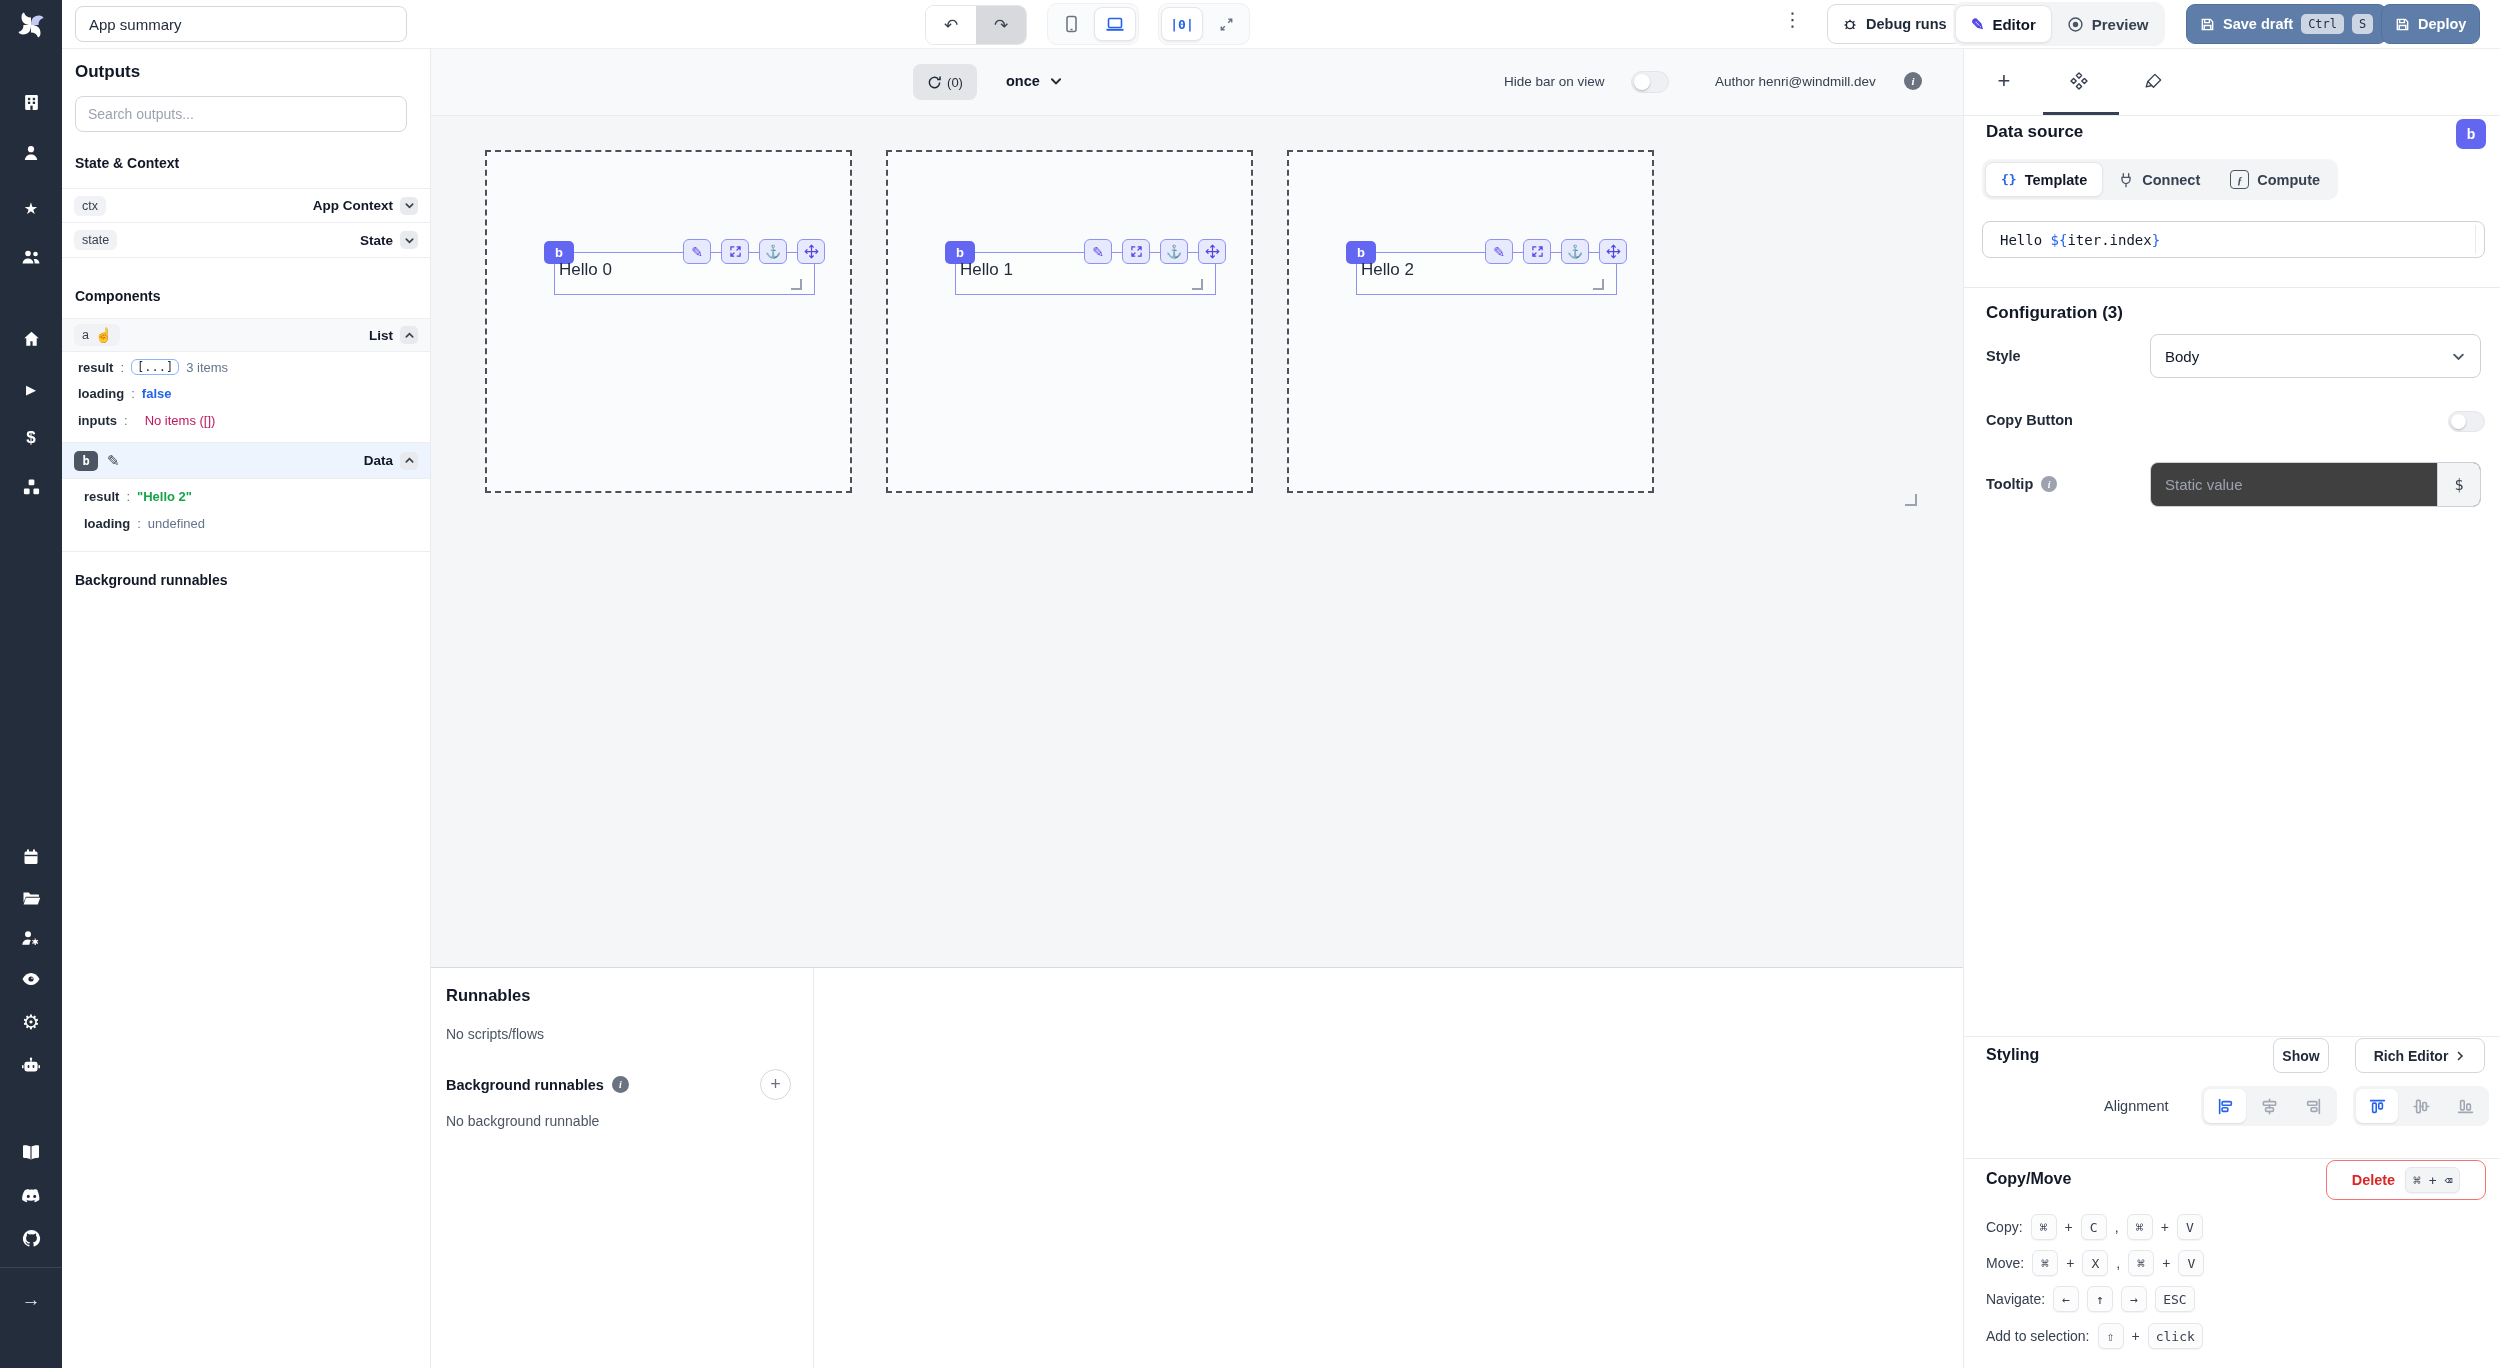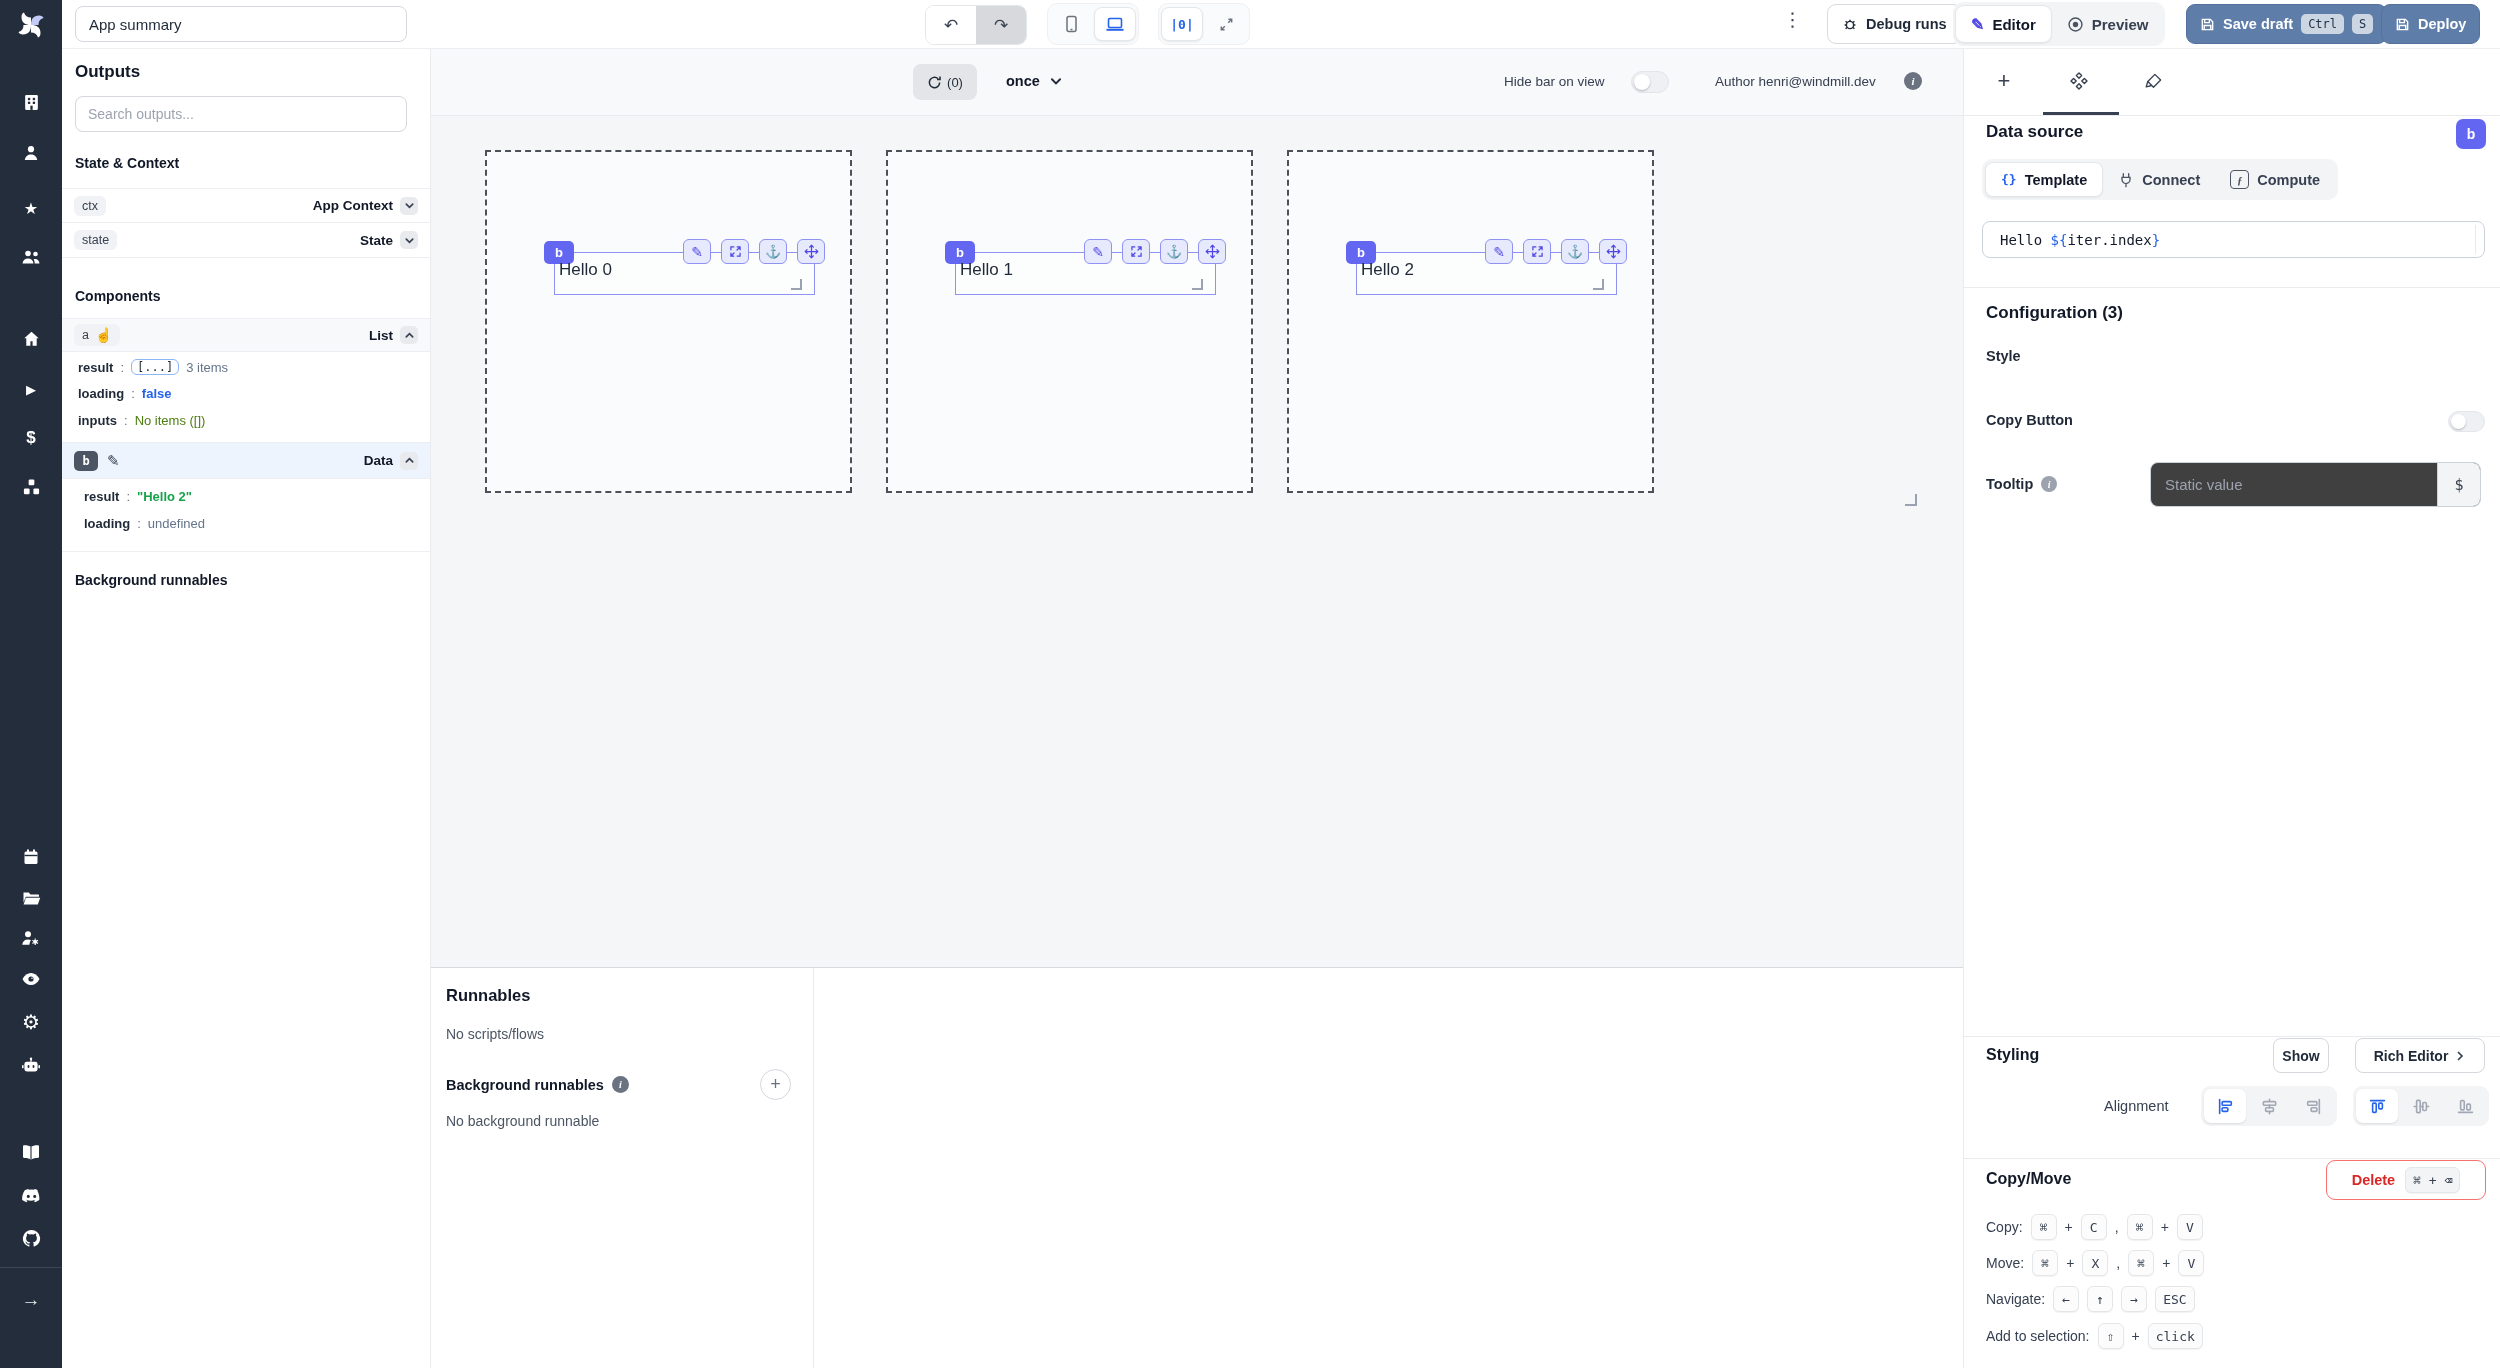--- a/index.html
+++ b/index.html
@@ -51,21 +51,21 @@
   .search::placeholder{color:#9ca3af;}
   .sb-row{position:absolute;left:0;width:368px;display:flex;align-items:center;border-bottom:1px solid #eceef1;box-sizing:border-box;padding:0 12px;}
   .pill{background:#f1f2f5;border-radius:6px;padding:3px 8px;font-size:12.5px;color:#374151;display:inline-flex;align-items:center;gap:6px;}
   .sb-type{margin-left:auto;font-size:13.5px;font-weight:700;color:#111827;display:flex;align-items:center;gap:7px;}
   .chev-btn{width:18px;height:18px;background:#e8eaed;border:0;border-radius:5px;display:flex;align-items:center;justify-content:center;padding:0;}
   .kv{position:absolute;display:flex;align-items:center;gap:7px;font-size:13px;}
   .kv .k{font-weight:700;color:#1f2937;}
   .kv .colon{color:#6b7280;}
   .arr-pill{border:1.5px solid #8cb6f5;border-radius:6px;padding:0 5px;font-size:12px;color:#1f2937;background:#fff;}
   .v-gray{color:#64748b;}
-  .v-light{color:#4d7c0f;}
+  .v-light{color:#be185d;margin-left:10px;}
   .v-blue{color:#2563eb;font-weight:700;}
   .v-green{color:#16a34a;font-weight:700;}
   .b-badge-sm{background:#4b5563;color:#fff;border-radius:5px;width:24px;height:20px;display:inline-flex;align-items:center;justify-content:center;
               font-size:12px;font-weight:700;font-family:"DejaVu Sans Mono",monospace;}
   .sb-divider{position:absolute;left:0;width:368px;border-bottom:1px solid #eceef1;}
   .hand{color:#4b5563;font-size:14px;}
 
   
   .canvasbar{position:absolute;left:430px;top:48px;width:1533px;height:67px;background:#f8f9fb;border-bottom:1px solid #e9ebee;z-index:5;}
   .recompute{position:absolute;left:483px;top:16px;width:64px;height:36px;background:#e4e5e9;border:0;border-radius:8px;
@@ -566,20 +566,26 @@
 
     <div class="code-input">
       <span>Hello </span><span class="tok-blue">${</span><span>iter.index</span><span class="tok-blue">}</span>
       <span class="code-gutter"></span>
     </div>
 
     <div class="rp-div" style="top:287px;"></div>
     <div class="rp-h" style="top:303px;">Configuration (3)</div>
 
     <div class="cfg-label" style="top:348px;">Style</div>
+    <div class="select" style="top:334px;">
+      <span>Body</span>
+      <svg width="15" height="15" viewBox="0 0 12 12" fill="none" stroke="#4b5563" stroke-width="1.5" stroke-linecap="round">
+          <path d="M2.5 4.5 6 8l3.5-3.5"></path>
+        </svg>
+    </div>
 
     <div class="cfg-label" style="top:412px;">Copy Button</div>
     <span class="toggle" style="left:484px;top:411px;width:37px;height:21px;"></span>
 
     <div class="cfg-label" style="top:476px;">
       <span>Tooltip</span>
       <span class="info-dot" style="width:16px;height:16px;font-size:10px;background:#9ca3af;">i</span>
     </div>
     <div class="tt-input">
       <span class="tt-ph">Static value</span>

